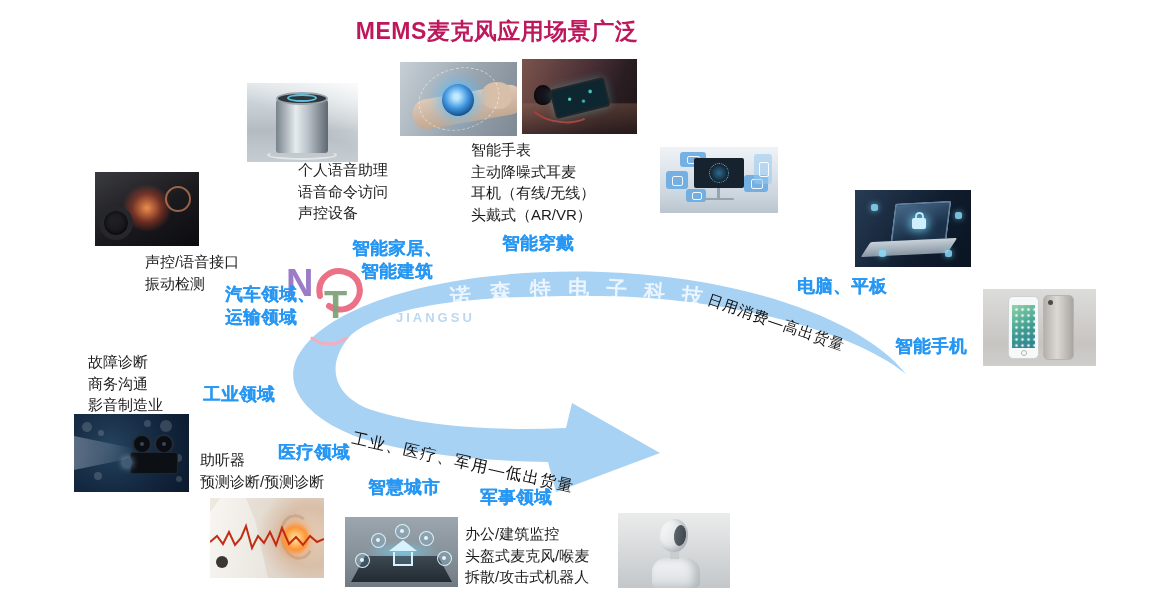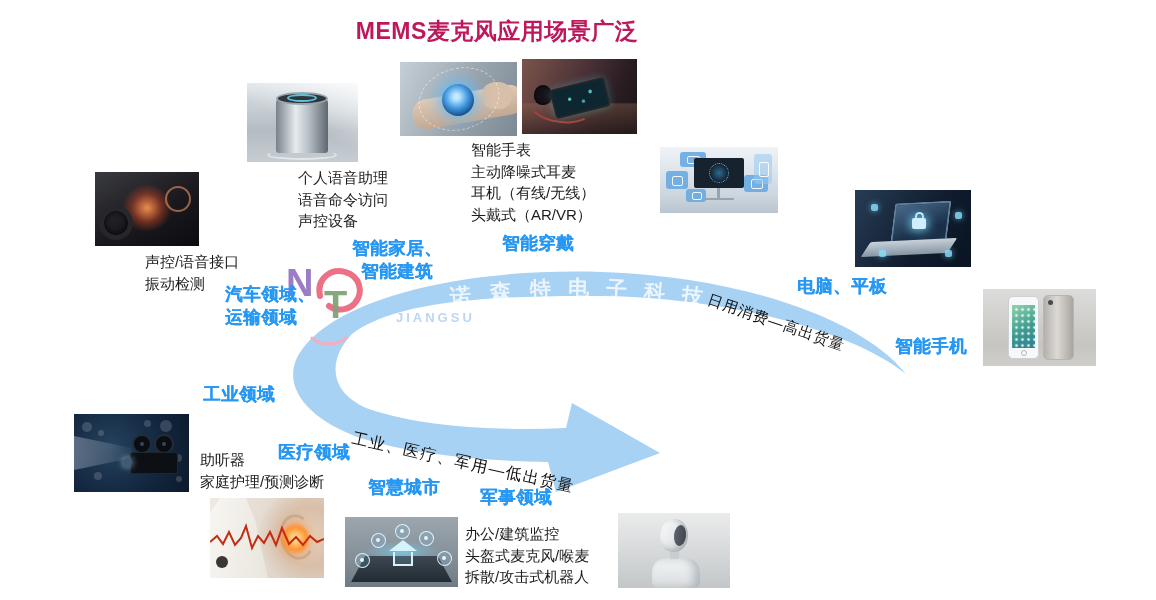--- a/index.html
+++ b/index.html
@@ -233,31 +233,34 @@
     <div class="ct-circle" style="left:92px;top:34px;"></div>
   </div>
 
   <div class="img robot" style="left:618px;top:513px;width:112px;height:75px;">
     <div class="rb-body"></div>
     <div class="rb-neck"></div>
     <div class="rb-head"></div>
     <div class="rb-face"></div>
   </div>
 
-  <div class="abs desc" style="left:298px;top:167px;">个人语音助理
+  <div class="abs desc" style="left:298px;top:159px;">个人语音助理
 语音命令访问
 声控设备</div>
   <div class="abs desc" style="left:145px;top:251px;">声控/语音接口
 振动检测</div>
   <div class="abs desc" style="left:471px;top:139px;">智能手表
 主动降噪式耳麦
 耳机（有线/无线）
 头戴式（AR/VR）</div>
+  <div class="abs desc" style="left:88px;top:351px;">故障诊断
+商务沟通
+影音制造业</div>
   <div class="abs desc" style="left:200px;top:449px;">助听器
-家庭护理/预测诊断</div>
+预测诊断/预测诊断</div>
   <div class="abs desc" style="left:465px;top:523px;">办公/建筑监控
 头盔式麦克风/喉麦
 拆散/攻击式机器人</div>
 
   <div class="abs cat" style="left:352px;top:237px;text-align:center;">智能家居、
 智能建筑</div>
   <div class="abs cat" style="left:502px;top:232px;text-align:center;">智能穿戴</div>
   <div class="abs cat" style="left:797px;top:275px;">电脑、平板</div>
   <div class="abs cat" style="left:895px;top:335px;">智能手机</div>
   <div class="abs cat" style="left:225px;top:283px;">汽车领域、

